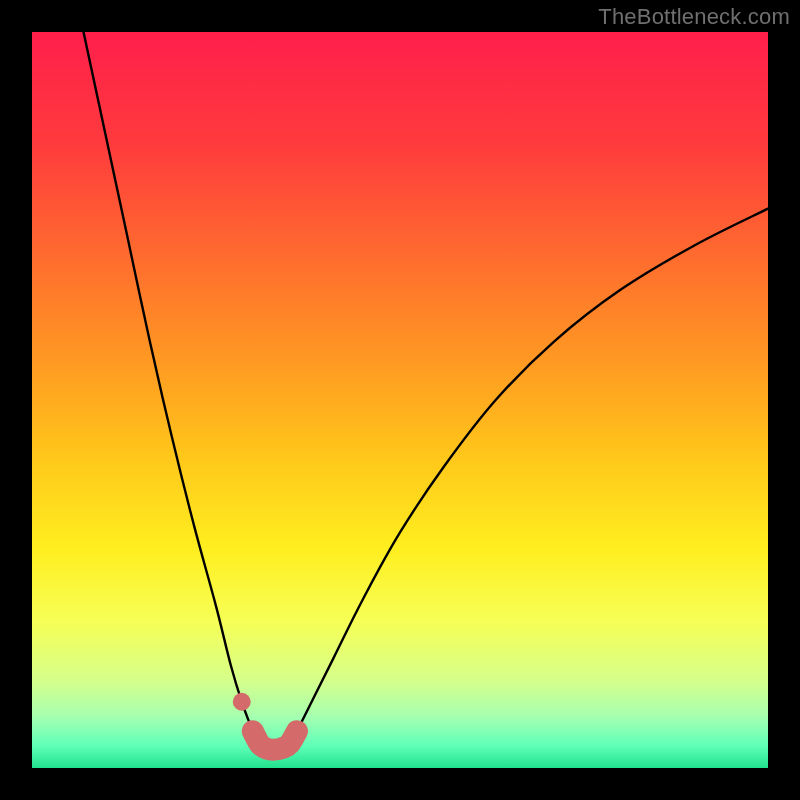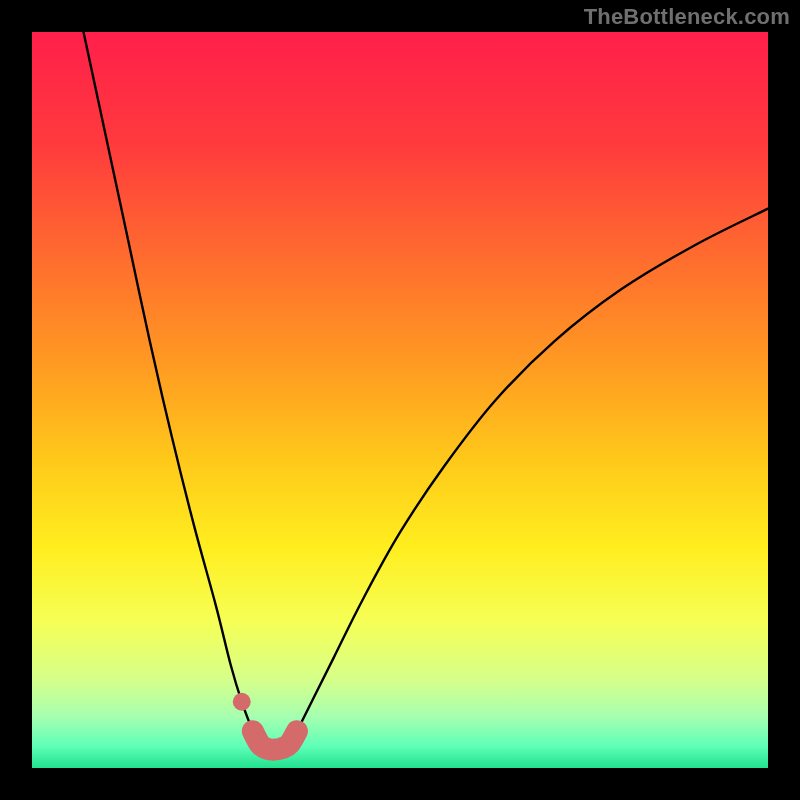--- a/index.html
+++ b/index.html
@@ -25,21 +25,21 @@
     top: 0;
     width: 736px;
     height: 736px;
   }
   .watermark {
     position: absolute;
     top: 4px;
     right: 10px;
     color: #6f6f6f;
     font-size: 22px;
-    font-weight: 700;
+    font-weight: 400;
     z-index: 50;
     letter-spacing: 0.2px;
   }
   svg { display: block; }
 </style>
 </head>
 <body>
 
 <div class="watermark">TheBottleneck.com</div>
 

